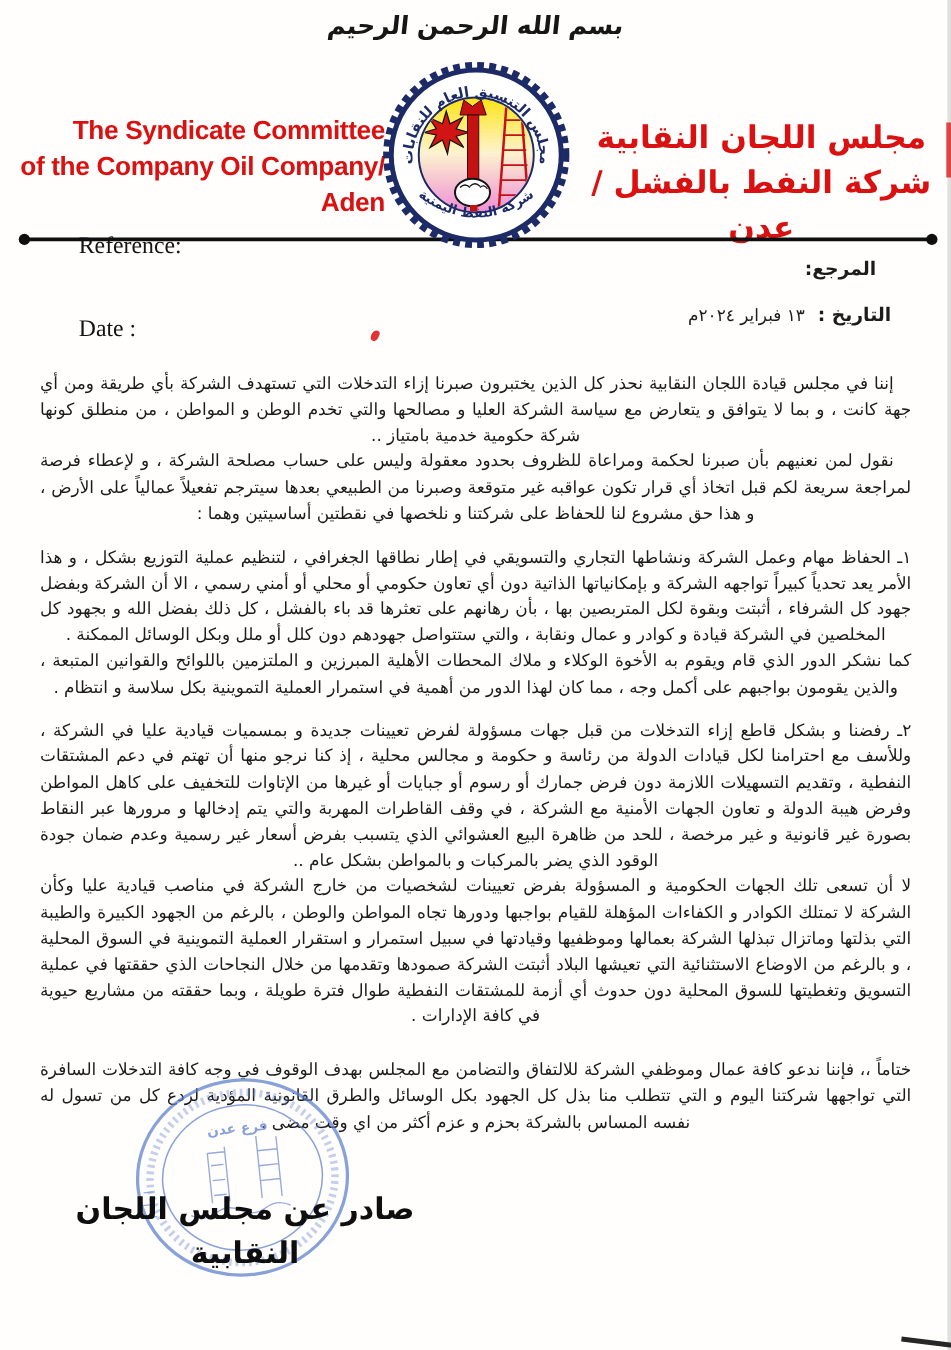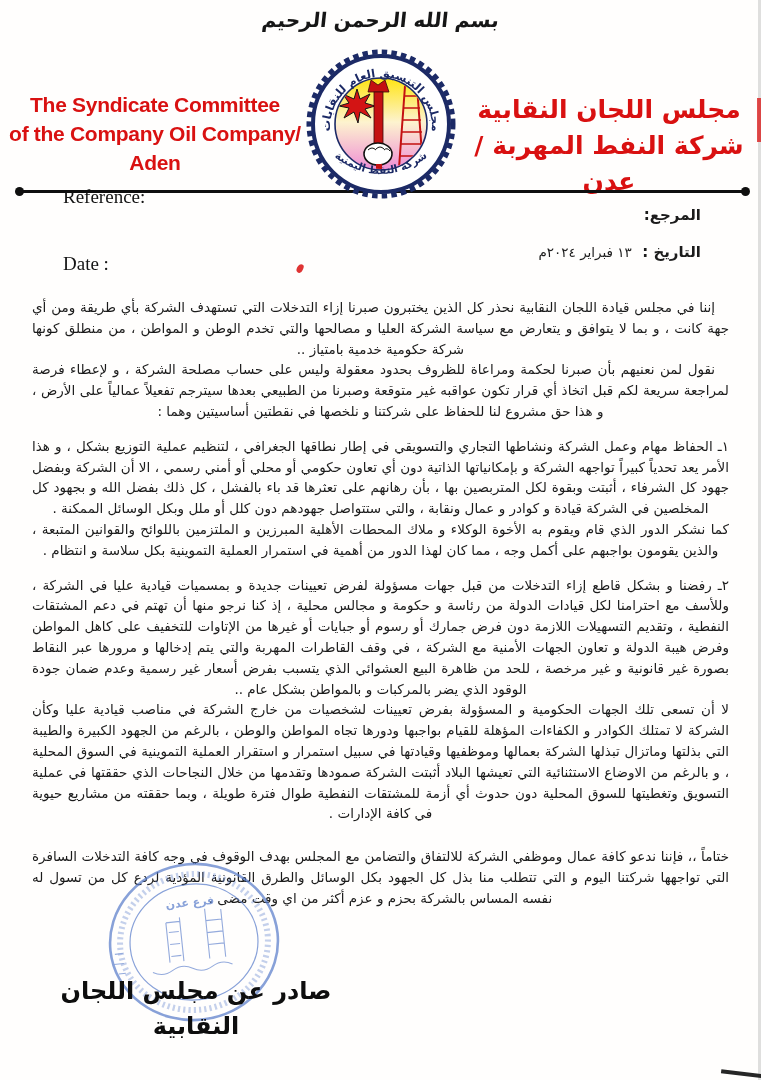--- a/index.html
+++ b/index.html
@@ -18,21 +18,21 @@
   .scan-edge{position:absolute;right:0;top:0;width:3px;height:100%;background:#c9c9c9;opacity:.6;}
   .corner-mark{position:absolute;right:-6px;bottom:4px;width:46px;height:4px;background:#262626;transform:rotate(7deg);}
 
   .bismillah{
     position:absolute;top:8px;left:0;right:0;text-align:center;
     font-size:20px;font-weight:bold;color:#161616;transform:skewX(-6deg);
   }
   .logo{position:absolute;left:305px;top:40px;width:152px;height:164px;z-index:3;}
 
   .org-en{
-    position:absolute;left:2px;top:90px;width:306px;text-align:center;
+    position:absolute;left:2px;top:90px;width:306px;text-align:right;
     color:var(--accent-red);font-family:"Liberation Sans",sans-serif;
     font-weight:900;font-size:21px;line-height:29px;letter-spacing:-.3px;
   }
   .org-ar{
     position:absolute;left:460px;top:92px;width:298px;text-align:center;direction:rtl;
     color:var(--accent-red);font-weight:bold;font-size:25px;line-height:36px;
   }
 
   .rule{position:absolute;left:17px;top:190px;width:731px;height:3px;background:#0f0f0f;z-index:2;}
   .rule .dot{position:absolute;top:-3px;width:9px;height:9px;border-radius:50%;background:#0f0f0f;}
@@ -45,21 +45,21 @@
   }
   .ref-en{top:186px;}
   .date-en{top:253px;}
 
   .title{
     position:absolute;left:0;right:0;top:199px;text-align:center;
     font-size:27px;color:#171717;direction:rtl;
   }
 
   .ref-ar{position:absolute;right:60px;top:206px;font-size:15px;font-weight:bold;direction:rtl;}
-  .date-ar{position:absolute;right:60px;top:243px;font-size:13.5px;direction:rtl;text-align:right;}
+  .date-ar{position:absolute;right:48px;top:243px;font-size:13.5px;direction:rtl;text-align:right;}
   .date-ar .dl{font-weight:bold;font-size:15px;margin-left:6px;}
 
   .artifact-comma{
     position:absolute;left:297px;top:264px;width:6px;height:9px;
     background:var(--accent-red);border-radius:60% 40% 50% 50%;
     transform:rotate(25deg);opacity:.85;
   }
   .artifact-edge{position:absolute;right:0;top:98px;width:4px;height:44px;background:var(--accent-red);opacity:.75;}
 
   .doc-body{
@@ -67,21 +67,21 @@
     font-size:13.5px;line-height:20.8px;color:#1b1b1b;
   }
   .doc-body p{margin:0;text-align:justify;text-align-last:center;}
   .doc-body p.ind{text-indent:14px;}
   .doc-body p.g1{margin-top:14px;}
   .doc-body p.g2{margin-top:22px;}
 
   .stamp{position:absolute;left:72px;top:850px;width:244px;height:184px;z-index:1;}
   .issuer{
     position:absolute;left:26px;top:950px;width:340px;text-align:center;direction:rtl;
-    font-weight:bold;font-size:24px;line-height:35px;color:#0e0e0e;z-index:2;margin-top:24px;
+    font-weight:bold;font-size:24px;line-height:35px;color:#0e0e0e;z-index:2;
   }
 </style>
 </head>
 <body>
 
 <div class="page">
 
   <div class="scan-edge"></div>
   <div class="corner-mark"></div>
 
@@ -127,21 +127,21 @@
     </g>
   </svg>
 
   <div class="org-en">
     <div>The Syndicate Committee</div>
     <div>of the Company Oil Company/ Aden</div>
   </div>
 
   <div class="org-ar">
     <div>مجلس اللجان النقابية</div>
-    <div>شركة النفط المهربة / عدن</div>
+    <div>شركة النفط بالفشل / عدن</div>
   </div>
 
   <div class="rule">
     <span class="dot dot-l"></span>
     <span class="dot dot-r"></span>
   </div>
 
   <div class="ref-en">Reference:</div>
   <div class="date-en">Date :</div>
 

